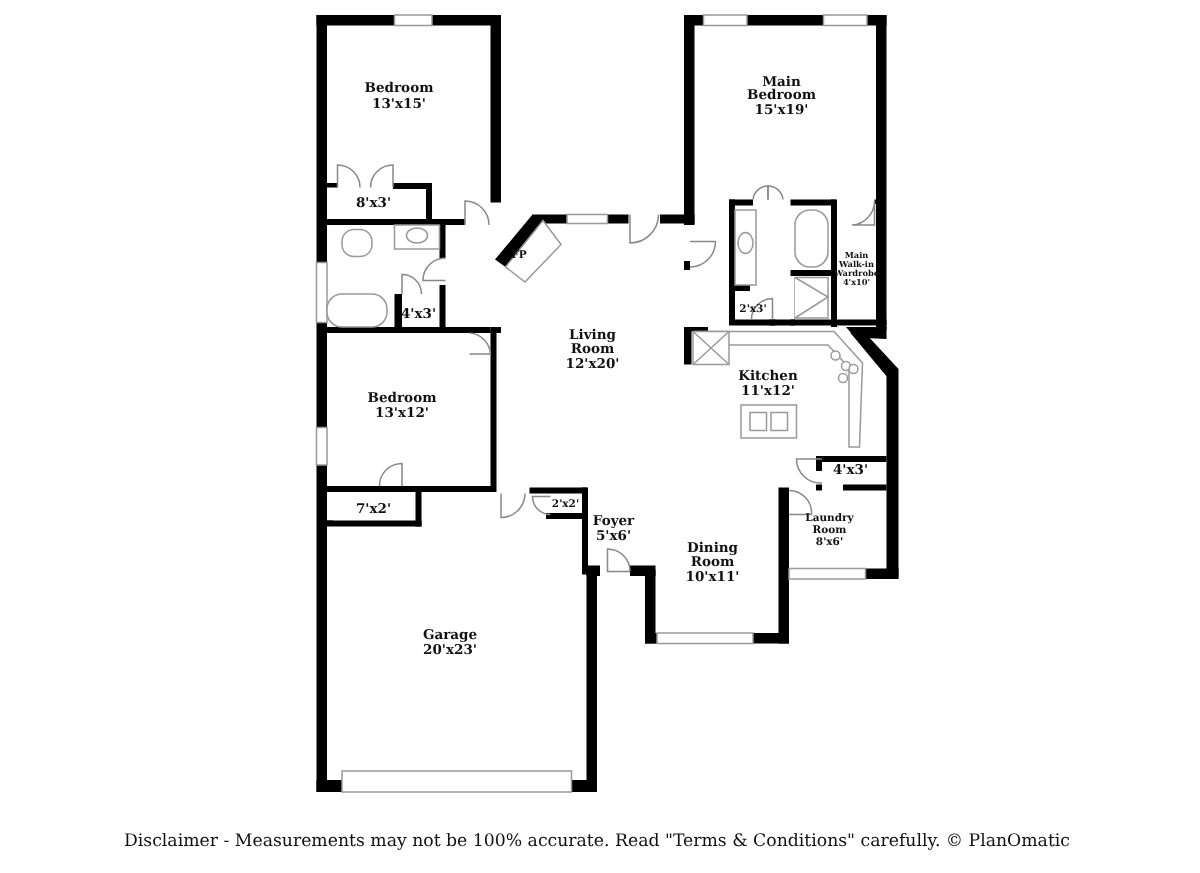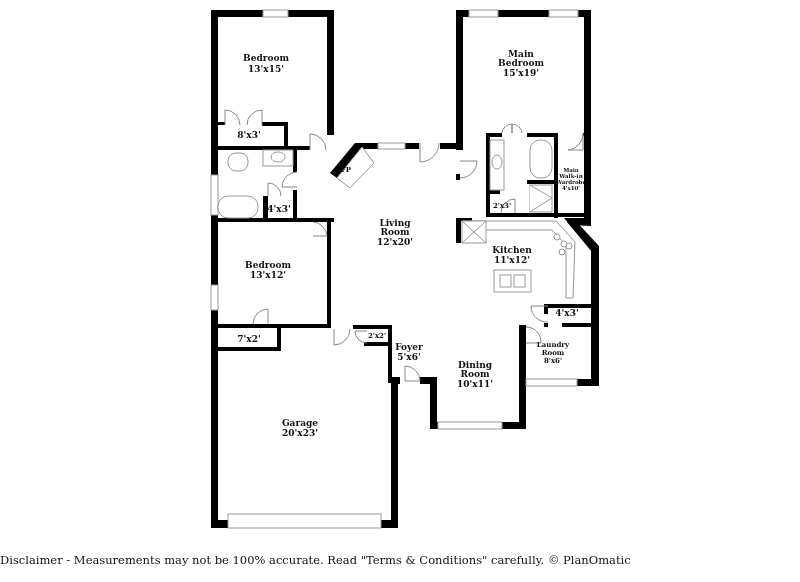--- a/index.html
+++ b/index.html
@@ -1,19 +1,19 @@
 <!DOCTYPE html>
 <html><head>
 <meta charset="utf-8">
 <style>
   html, body { margin: 0; padding: 0; background: #ffffff; }
   body { width: 800px; height: 582px; position: relative; overflow: hidden; font-family: "DejaVu Serif", serif; }
   #plan { position: absolute; left: 0; top: 0; width: 800px; height: 582px; }
   .room-label { font-family: "DejaVu Serif", serif; font-weight: bold; fill: #111; text-anchor: middle; }
-  .disclaimer { position: absolute; left: 0; width: 796px; top: 553px; font-family: "DejaVu Serif", serif; font-size: 11.5px; color: #111; }
+  .disclaimer { position: absolute; left: 0; width: 796px; top: 553px; text-align: center; font-family: "DejaVu Serif", serif; font-size: 11.5px; color: #111; }
 </style>
 </head>
 <body>
 
 <svg id="plan" viewBox="0 0 800 582" xmlns="http://www.w3.org/2000/svg">
   <g fill="#000">
 
     <rect x="211" y="10" width="52" height="7"></rect>
     <rect x="288" y="10" width="46" height="7"></rect>
     <rect x="211" y="10" width="7" height="165"></rect>

